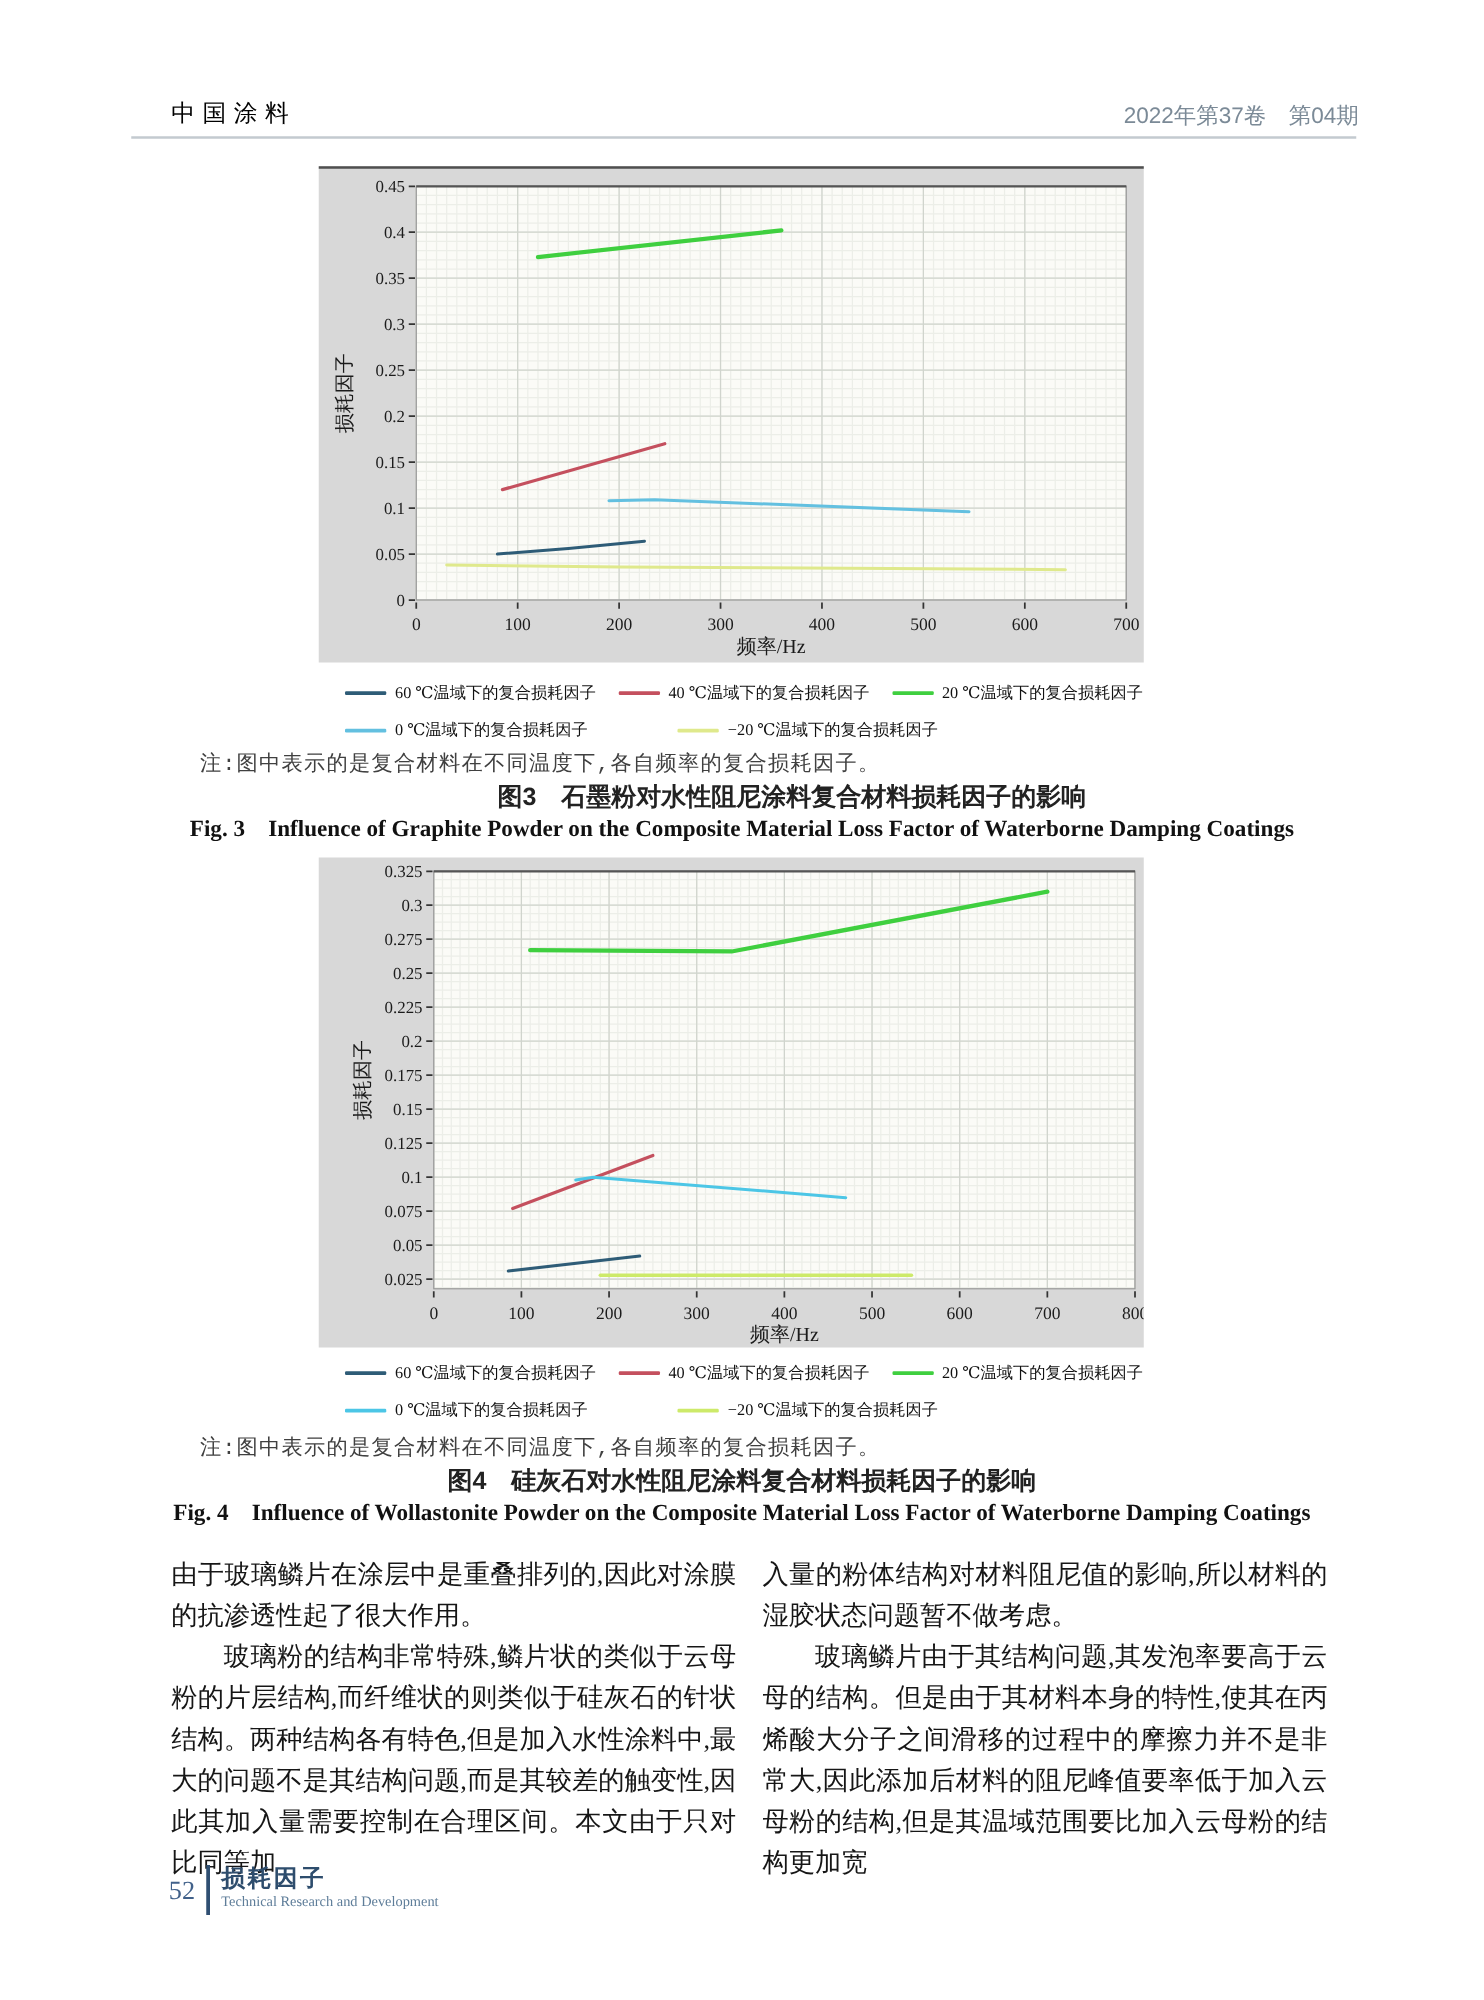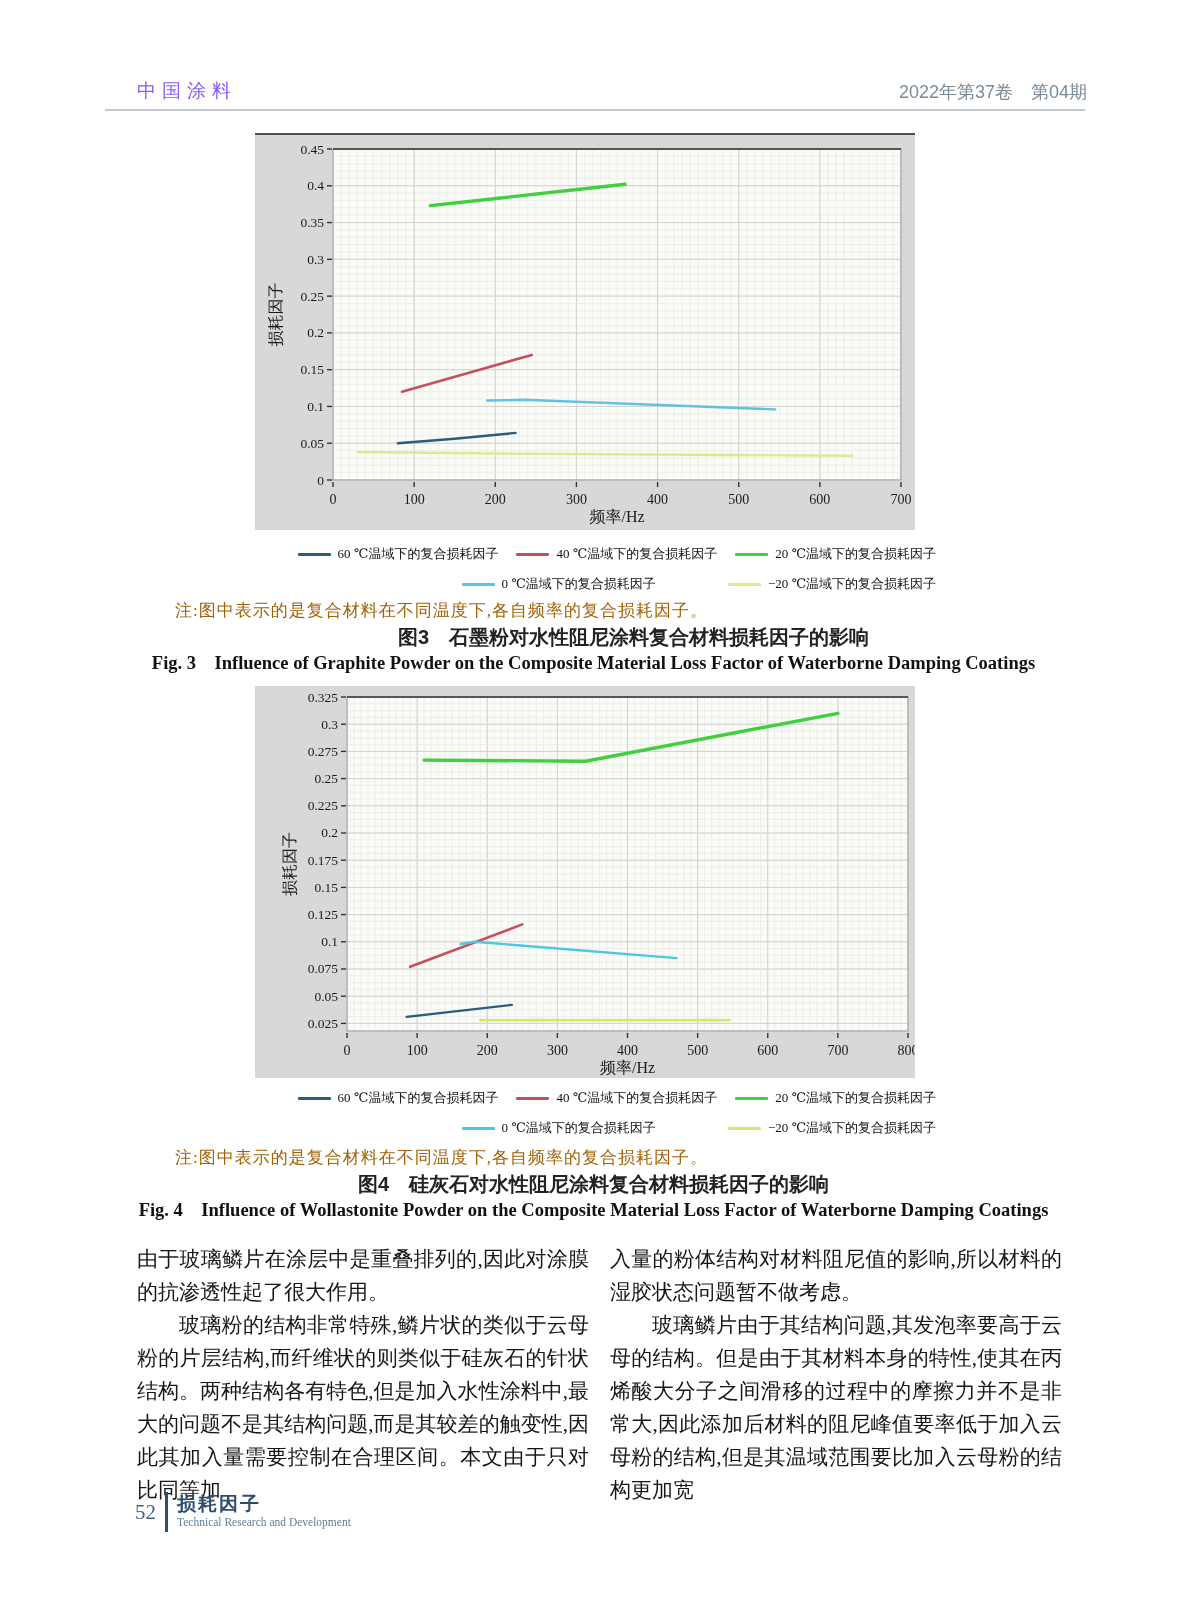--- a/index.html
+++ b/index.html
@@ -1,40 +1,40 @@
 <!DOCTYPE html>
 <html><head>
 <meta charset="utf-8">
 <style>
   html,body{margin:0;padding:0;background:#ffffff;}
   .page{position:relative;width:1187px;height:1600px;background:#fff;overflow:hidden;
         font-family:"Liberation Serif","DejaVu Serif",serif;color:#1c1c1c;}
   .abs{position:absolute;}
   
-  .hdr-left{left:137px;top:78px;font-size:19px;letter-spacing:6px;color:#8b5cf6;
+  .hdr-left{left:137px;top:78px;font-size:19px;letter-spacing:6px;color:#000000;
             font-family:Liberation Mono, monospace;}
   .hdr-right{right:100px;top:80px;font-size:18px;color:#7b8a97;
              font-family:"Liberation Sans","DejaVu Sans",sans-serif;}
   .hdr-rule{left:105px;width:980px;top:109px;height:2px;background:#c3cad0;}
   
   .chart-panel{background:#d8d8d8;}
   .panel-top-border{border-top:2px solid #4f4f4f;}
   #chart1{left:255px;top:133px;width:660px;height:395px;}
   #chart2{left:255px;top:686px;width:660px;height:392px;}
   svg text{font-family:"Liberation Serif","DejaVu Serif",serif;fill:#1b1b1b;}
   
-  .legend{display:flex;flex-direction:column;gap:8px;font-size:13px;color:#111;align-items:flex-end;}
+  .legend{display:flex;flex-direction:column;gap:8px;font-size:13px;color:#111;}
   #legend1{left:276px;top:543px;width:660px;}
   #legend2{left:276px;top:1087px;width:660px;}
   .legend-row{display:flex;gap:18px;align-items:center;height:22px;}
   .legend-row.second{gap:72px;}
   .legend-item{display:flex;align-items:center;gap:7px;white-space:nowrap;}
   .legend-swatch{display:inline-block;width:33px;height:3px;border-radius:1px;}
   
-  .fig-note{left:175px;font-size:17px;color:#a16207;letter-spacing:1px;}
+  .fig-note{left:160px;font-size:17px;color:#404040;letter-spacing:1px;font-family:Liberation Mono, monospace;}
   #note1{top:599px;} #note2{top:1146px;}
   .cap-cn{left:0;width:1187px;text-align:center;font-size:20px;font-weight:700;color:#222;
           font-family:"Liberation Sans","DejaVu Sans",sans-serif;}
   .cap-en{left:0;width:1187px;text-align:center;font-size:18.5px;font-weight:700;color:#111;}
   #cap3cn{top:624px;padding-left:40px;} #cap3en{top:650px;}
   #cap4cn{top:1171px;} #cap4en{top:1197px;text-align:center;}
   
   .body-col{top:1243px;width:452px;font-size:21px;line-height:33px;text-align:justify;color:#161616;}
   #col-left{left:137px;} #col-right{left:610px;}
   .body-col p{margin:0;}

